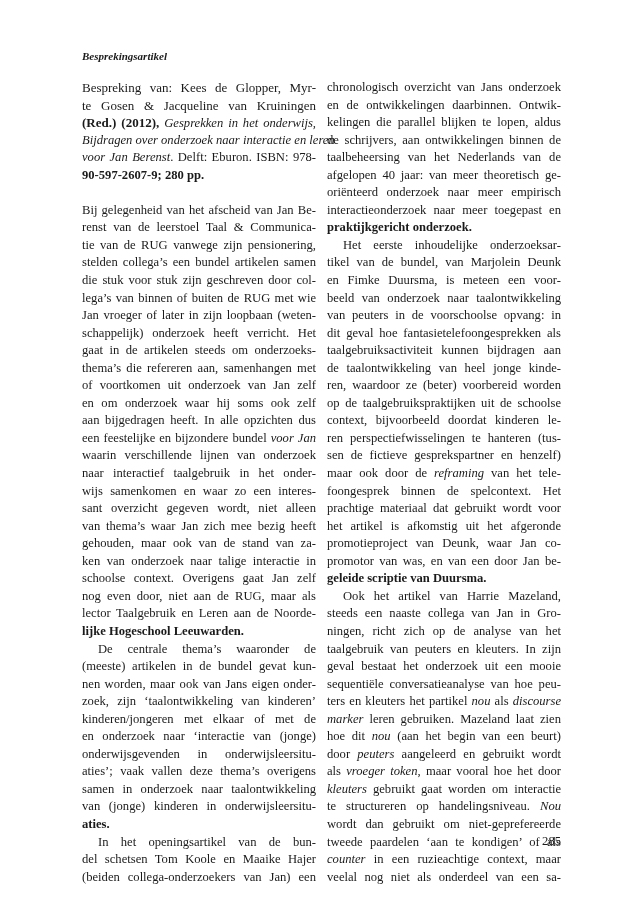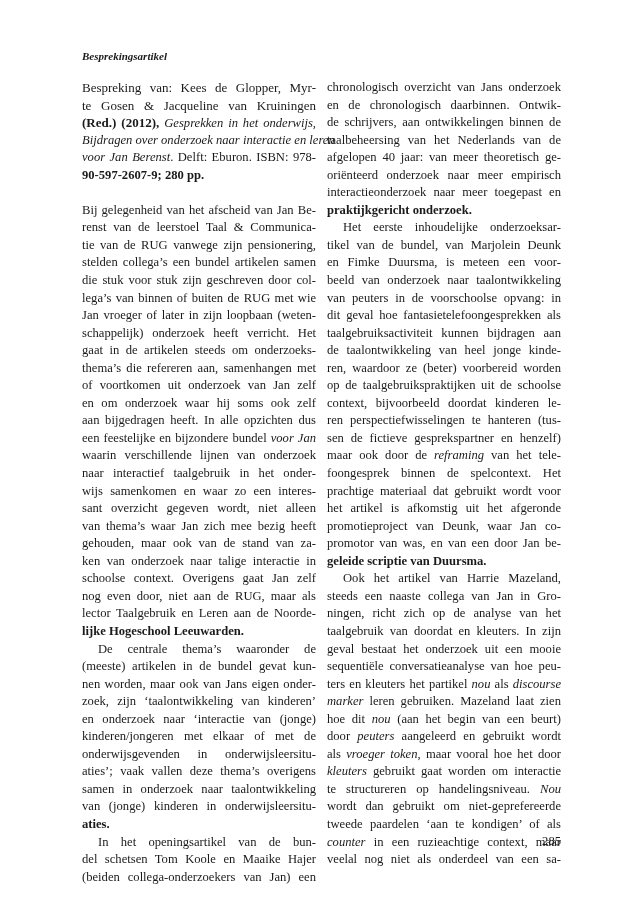--- a/index.html
+++ b/index.html
@@ -59,40 +59,41 @@
     <span class="ln">nog even door, niet aan de RUG, maar als</span>
     <span class="ln">lector Taalgebruik en Leren aan de Noorde-</span>
     <span class="ln last">lijke Hogeschool Leeuwarden.</span>
   </div>
 
   <div>
     <span class="ln indent">De centrale thema’s waaronder de</span>
     <span class="ln">(meeste) artikelen in de bundel gevat kun-</span>
     <span class="ln">nen worden, maar ook van Jans eigen onder-</span>
     <span class="ln">zoek, zijn ‘taalontwikkeling van kinderen’</span>
+    <span class="ln">kinderen/jongeren met elkaar of met de</span>
     <span class="ln">en onderzoek naar ‘interactie van (jonge)</span>
-    <span class="ln">kinderen/jongeren met elkaar of met de</span>
     <span class="ln">onderwijsgevenden in onderwijsleersitu-</span>
     <span class="ln">aties’; vaak vallen deze thema’s overigens</span>
     <span class="ln">samen in onderzoek naar taalontwikkeling</span>
     <span class="ln">van (jonge) kinderen in onderwijsleersitu-</span>
     <span class="ln last">aties.</span>
   </div>
 
   <div>
     <span class="ln indent">In het openingsartikel van de bun-</span>
     <span class="ln">del schetsen Tom Koole en Maaike Hajer</span>
     <span class="ln">(beiden collega-onderzoekers van Jan) een</span>
   </div>
 </div>
 
 <div class="col right">
   <div>
     <span class="ln">chronologisch overzicht van Jans onderzoek</span>
-    <span class="ln">en de chronologisch daarbinnen. Ontwik-</span>
+    <span class="ln">en de ontwikkelingen daarbinnen. Ontwik-</span>
+    <span class="ln">kelingen die parallel blijken te lopen, aldus</span>
     <span class="ln">de schrijvers, aan ontwikkelingen binnen de</span>
     <span class="ln">taalbeheersing van het Nederlands van de</span>
     <span class="ln">afgelopen 40 jaar: van meer theoretisch ge-</span>
     <span class="ln">oriënteerd onderzoek naar meer empirisch</span>
     <span class="ln">interactieonderzoek naar meer toegepast en</span>
     <span class="ln last">praktijkgericht onderzoek.</span>
   </div>
 
   <div>
     <span class="ln indent">Het eerste inhoudelijke onderzoeksar-</span>
@@ -114,21 +115,21 @@
     <span class="ln">het artikel is afkomstig uit het afgeronde</span>
     <span class="ln">promotieproject van Deunk, waar Jan co-</span>
     <span class="ln">promotor van was, en van een door Jan be-</span>
     <span class="ln last">geleide scriptie van Duursma.</span>
   </div>
 
   <div>
     <span class="ln indent">Ook het artikel van Harrie Mazeland,</span>
     <span class="ln">steeds een naaste collega van Jan in Gro-</span>
     <span class="ln">ningen, richt zich op de analyse van het</span>
-    <span class="ln">taalgebruik van doordat en kleuters. In zijn</span>
+    <span class="ln">taalgebruik van peuters en kleuters. In zijn</span>
     <span class="ln">geval bestaat het onderzoek uit een mooie</span>
     <span class="ln">sequentiële conversatieanalyse van hoe peu-</span>
     <span class="ln"><span>ters en kleuters het partikel </span><span class="it">nou</span><span> als </span><span class="it">discourse</span></span>
     <span class="ln"><span class="it">marker</span><span> leren gebruiken. Mazeland laat zien</span></span>
     <span class="ln"><span>hoe dit </span><span class="it">nou</span><span> (aan het begin van een beurt)</span></span>
     <span class="ln"><span>door </span><span class="it">peuters</span><span> aangeleerd en gebruikt wordt</span></span>
     <span class="ln"><span>als </span><span class="it">vroeger token</span><span>, maar vooral hoe het door</span></span>
     <span class="ln"><span class="it">kleuters</span><span> gebruikt gaat worden om interactie</span></span>
     <span class="ln"><span>te structureren op handelingsniveau. </span><span class="it">Nou</span></span>
     <span class="ln">wordt dan gebruikt om niet-geprefereerde</span>

